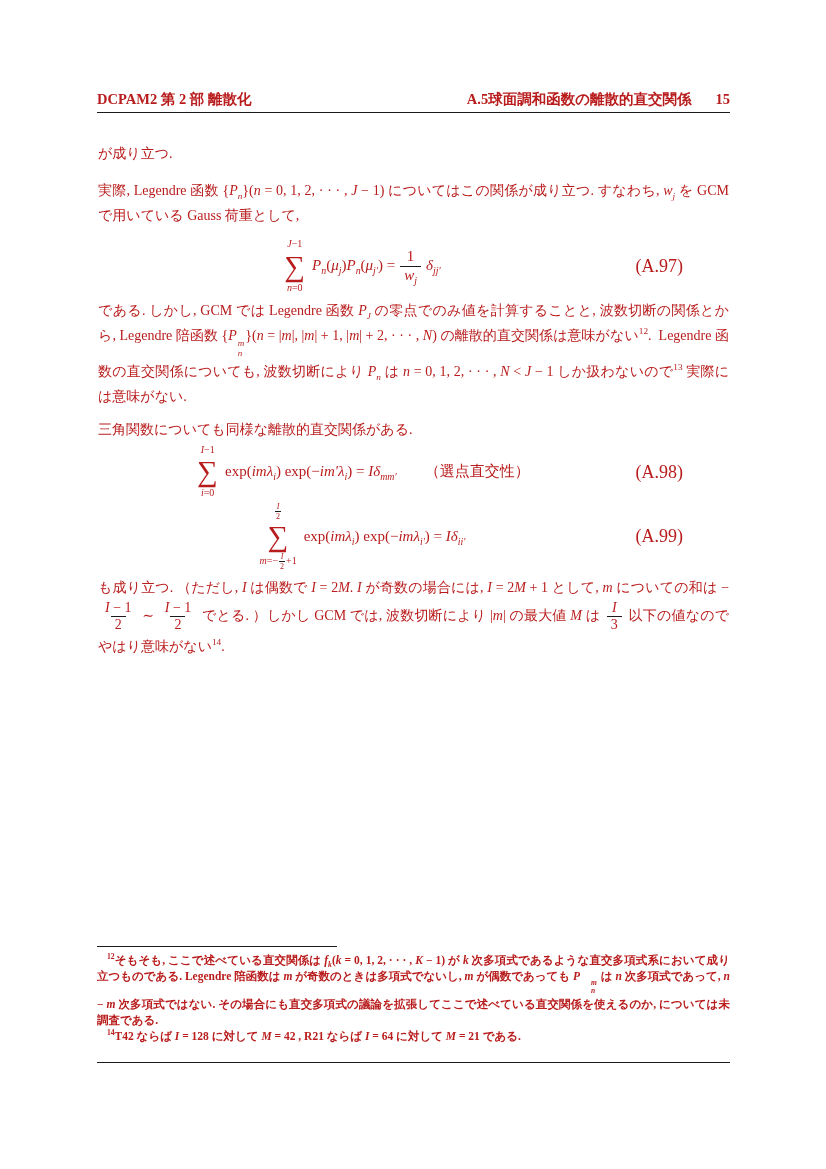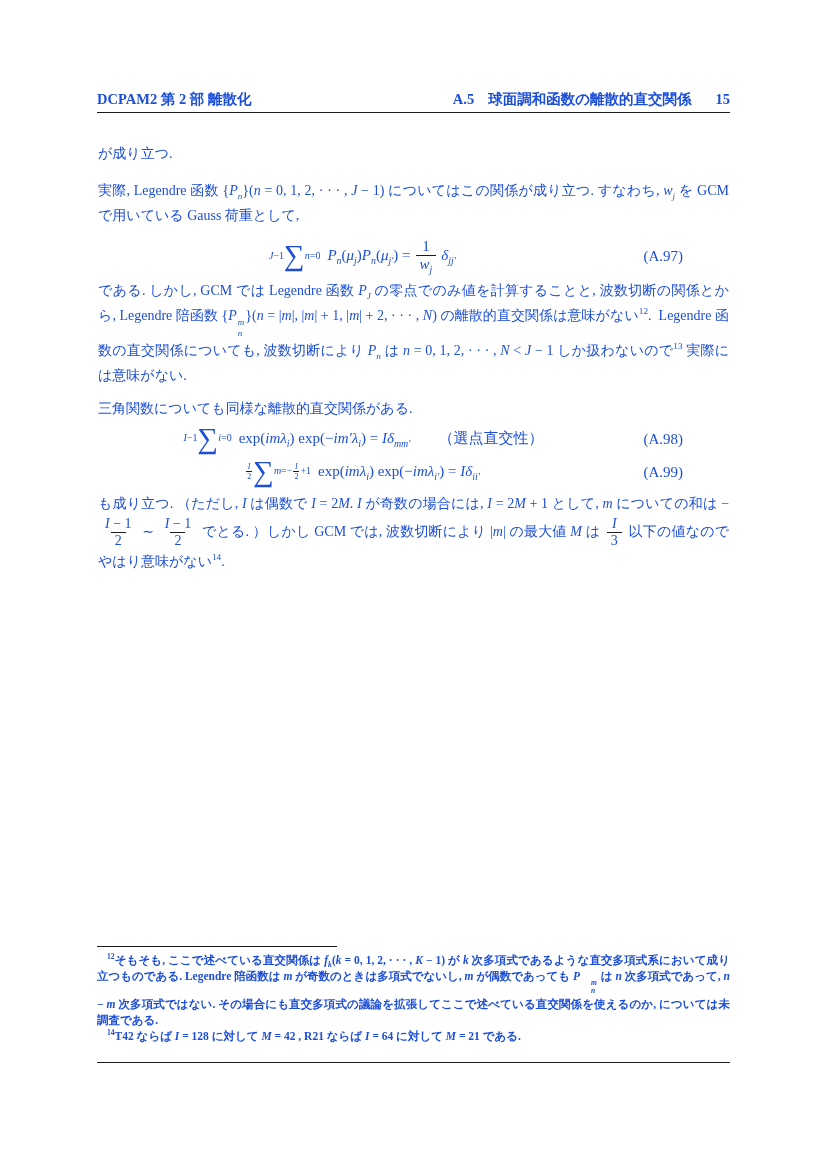--- a/index.html
+++ b/index.html
@@ -1,27 +1,27 @@
 <!DOCTYPE html>
 <html><head>
 <meta charset="utf-8">
 <style>
   html, body { margin:0; padding:0; background:#ffffff; }
   .page {
     position:relative; width:760px; height:1169px; background:#ffffff;
-    color:#1d4ed8; font-family:"Liberation Serif","DejaVu Serif",serif;
+    color:#b91c1c; font-family:"Liberation Serif","DejaVu Serif",serif;
     overflow:hidden;
   }
   
   .hdr {
     position:absolute; left:97px; top:90px; width:633px;
     display:flex; justify-content:space-between; align-items:baseline;
     font-weight:bold; font-size:14.5px; white-space:nowrap;
   }
-  .hdr .sec-no { margin-right:14px; }
+  .hdr .sec-no { }
   .hdr .pageno { margin-left:24px; }
   .hdr-rule { position:absolute; left:97px; top:112px; width:633px; border-top:1.5px solid #1b1b1b; }
 
   
   .content {
     position:absolute; left:97px; top:140px; width:633px;
     font-size:14px; line-height:25px; text-align:justify;
   }
   .content p { margin:1px; }
   i { font-style:italic; }
@@ -32,22 +32,22 @@
   .eqrow { position:relative; display:flex; justify-content:center; align-items:center;
            padding-right:100px; line-height:1.3; font-size:15px; white-space:nowrap; }
   .eq97 { margin:10px 0 4px 0; }
   .eq98 { margin:2px 0 2px 0; }
   .eq99 { margin:0 0 4px 0; }
   .p3 { margin-top:8px !important; }
   .p4 { margin-top:6px !important; }
   .p5 { margin-top:4px !important; }
   .p2 { margin-top:4px !important; }
   .eqlabel { position:absolute; right:47px; top:50%; transform:translateY(-50%);
-             font-size:15px; line-height:1; }
-  .sum { display:inline-flex; flex-direction:row; align-items:center;
+             font-size:18px; line-height:1; }
+  .sum { display:inline-flex; flex-direction:column; align-items:center;
          margin:0 5px 0 0; line-height:1; }
   .sum .up, .sum .lo { font-size:10px; line-height:1.25; white-space:nowrap; }
   .sum .sig { font-size:29px; line-height:1; padding:1px 0; }
   .eqbody { margin:0 2px; }
   .eqnote { margin-left:26px; }
 
   
   .frac, .ifrac { display:inline-flex; flex-direction:column; align-items:center;
           vertical-align:middle; margin:0 3px; line-height:1.15; }
   .fn { padding:0 4px; display:block; text-align:center; }

